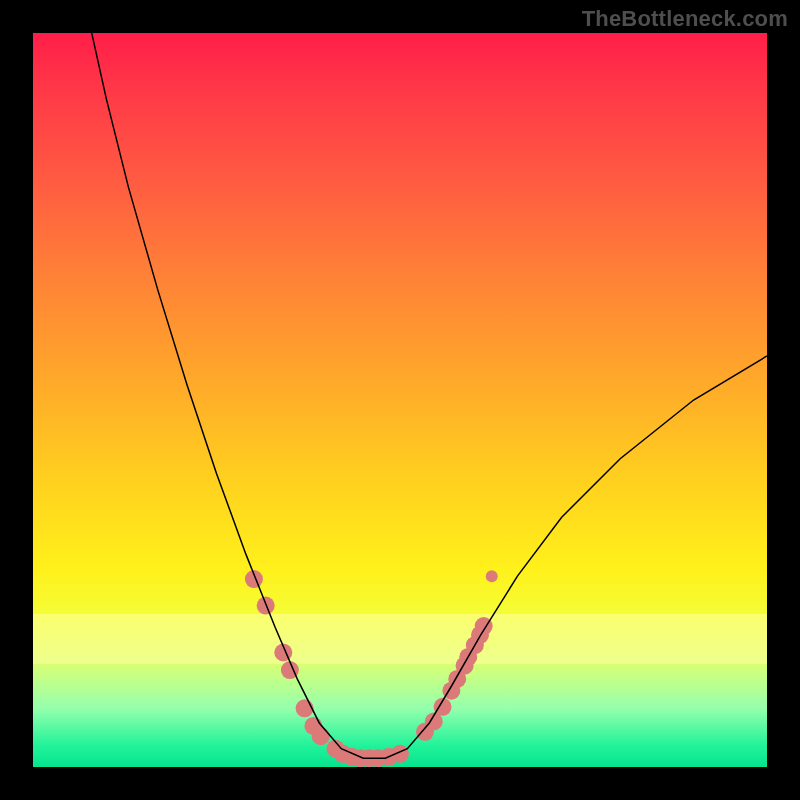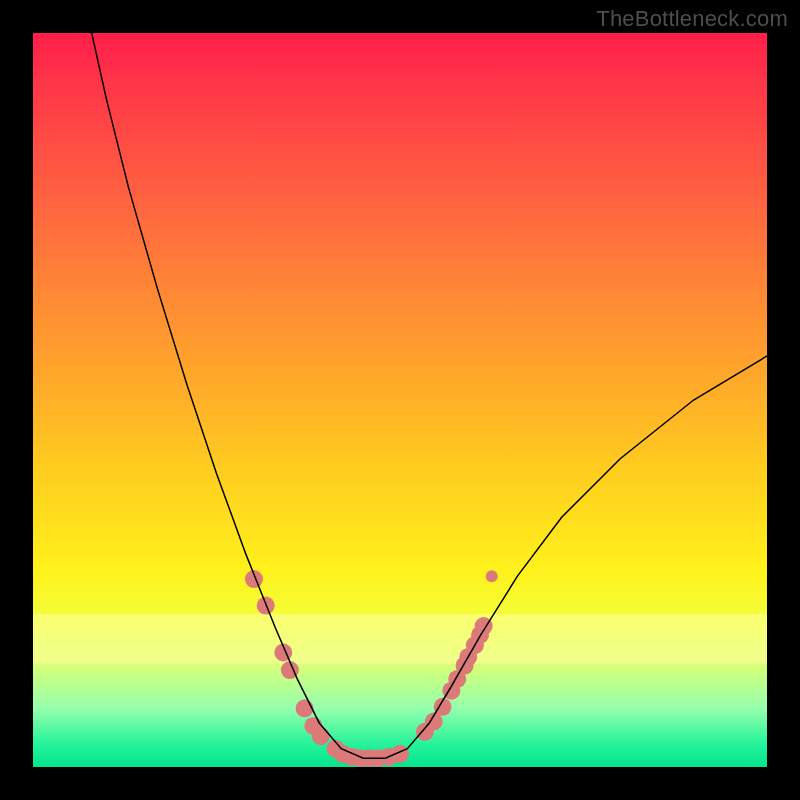--- a/index.html
+++ b/index.html
@@ -15,21 +15,21 @@
     position: relative;
     width: 800px;
     height: 800px;
     background: #000;
   }
   .attribution {
     position: absolute;
     top: 6px;
     right: 12px;
     font-size: 22px;
-    font-weight: 400;
+    font-weight: 700;
     color: #4e4e4e;
     letter-spacing: 0.2px;
     z-index: 10;
   }
   .plot {
     position: absolute;
     left: 33px;
     top: 33px;
     width: 734px;
     height: 734px;

